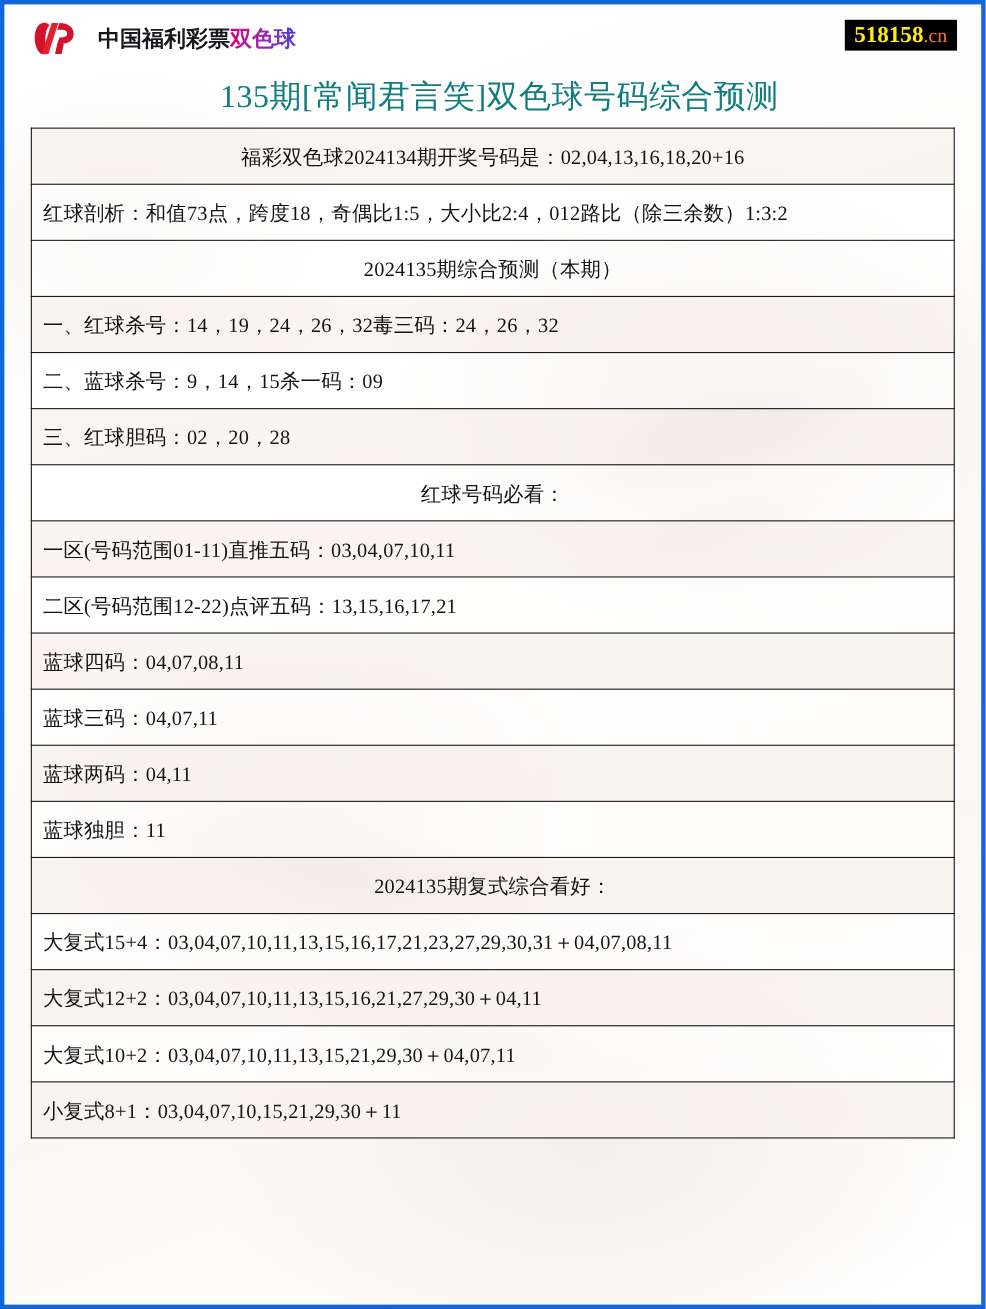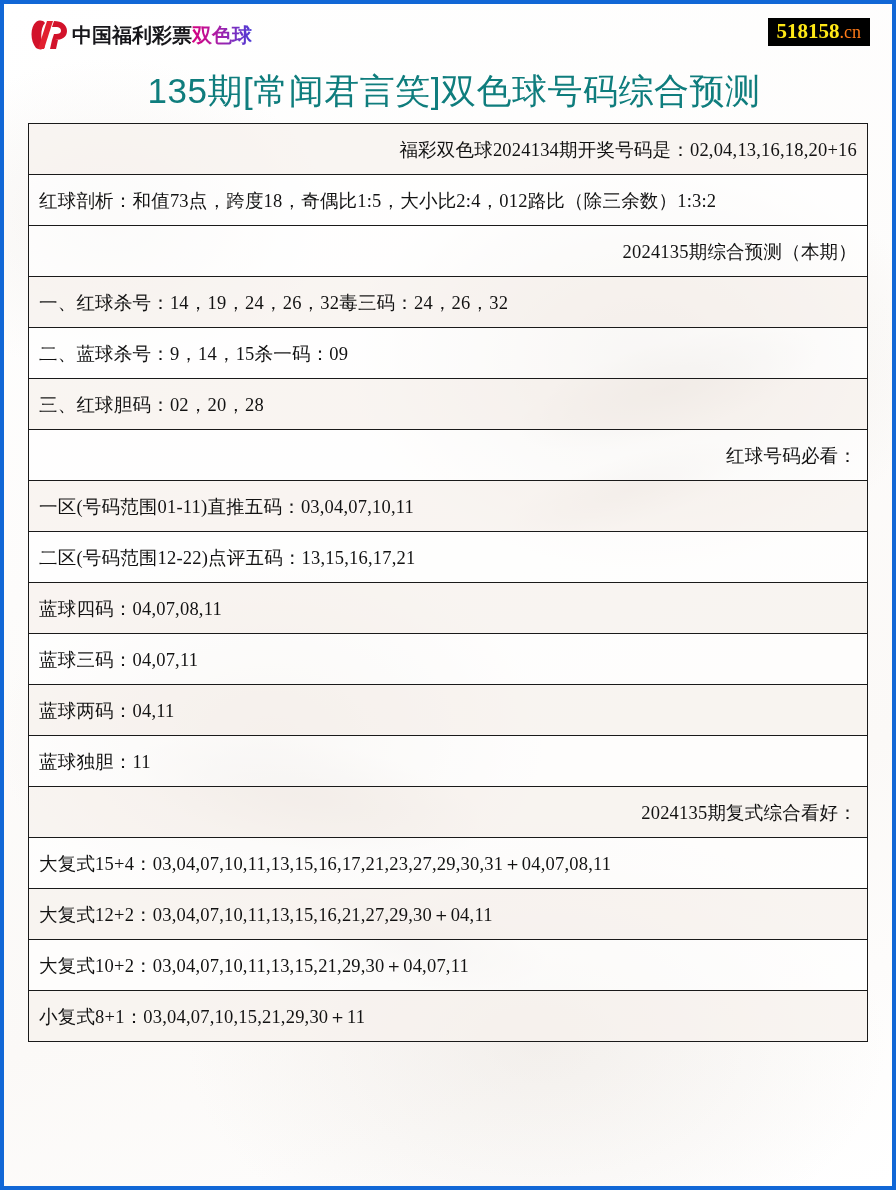--- a/index.html
+++ b/index.html
@@ -58,21 +58,21 @@
     position: relative;
     height: 58px;
     z-index: 3;
   }
   .brand {
     position: absolute;
     left: 26px;
     top: 14px;
     display: flex;
     align-items: center;
-    gap: 4px;
+    gap: 21px;
   }
   .brand-mark {
     width: 38px;
     height: 34px;
     position: relative;
     flex: none;
   }
   .brand-mark svg { display: block; }
   .brand-text {
     font-family: "DejaVu Sans", "Liberation Sans", sans-serif;
@@ -112,22 +112,22 @@
     font-weight: normal;
     color: #ff7a18;
   }
 
   
   .page-title {
     position: relative;
     z-index: 3;
     text-align: center;
     color: #0f7d7d;
-    font-family: Liberation Sans, sans-serif;
-    font-size: 35px;
+    font-family: Liberation Serif, serif;
+    font-size: 29px;
     font-weight: normal;
     letter-spacing: 0.5px;
     margin: 6px 0 0 12px;
     padding: 0 0 8px 0;
     white-space: nowrap;
   }
 
   
   .tbl-wrap {
     position: relative;
@@ -157,21 +157,21 @@
     white-space: nowrap;
     overflow: hidden;
   }
   table.pred tr.tint td {
     background: rgba(246,241,237,0.72);
   }
   table.pred tr.plain td {
     background: rgba(255,255,255,0.62);
   }
   td.center {
-    text-align: right;
+    text-align: center;
   }
   td.left {
     text-align: left;
     padding-left: 12px;
   }
 </style>
 </head>
 <body>
 
 <div id="page">

